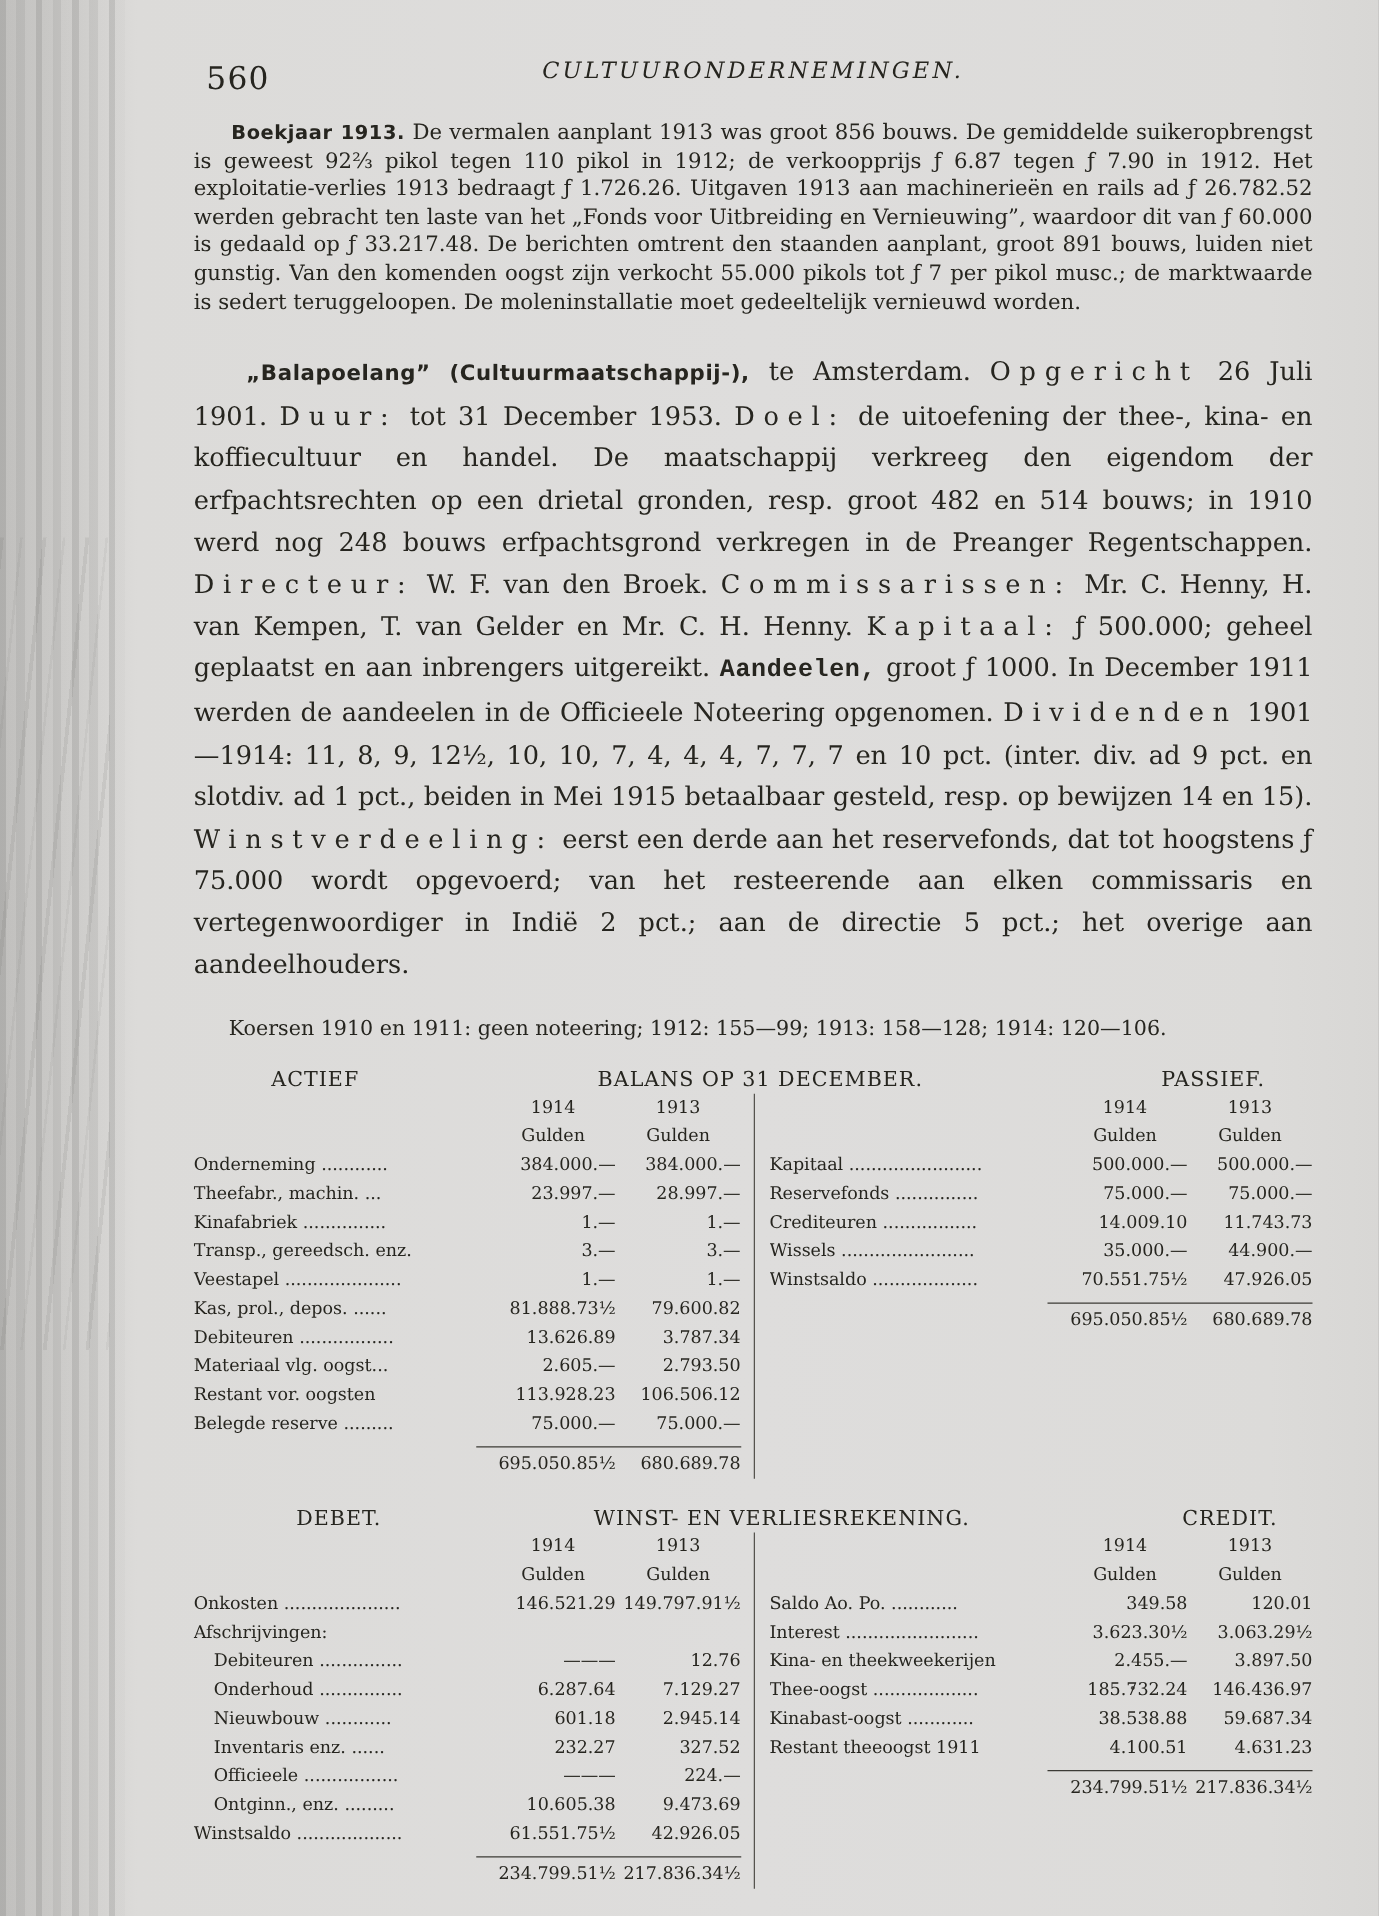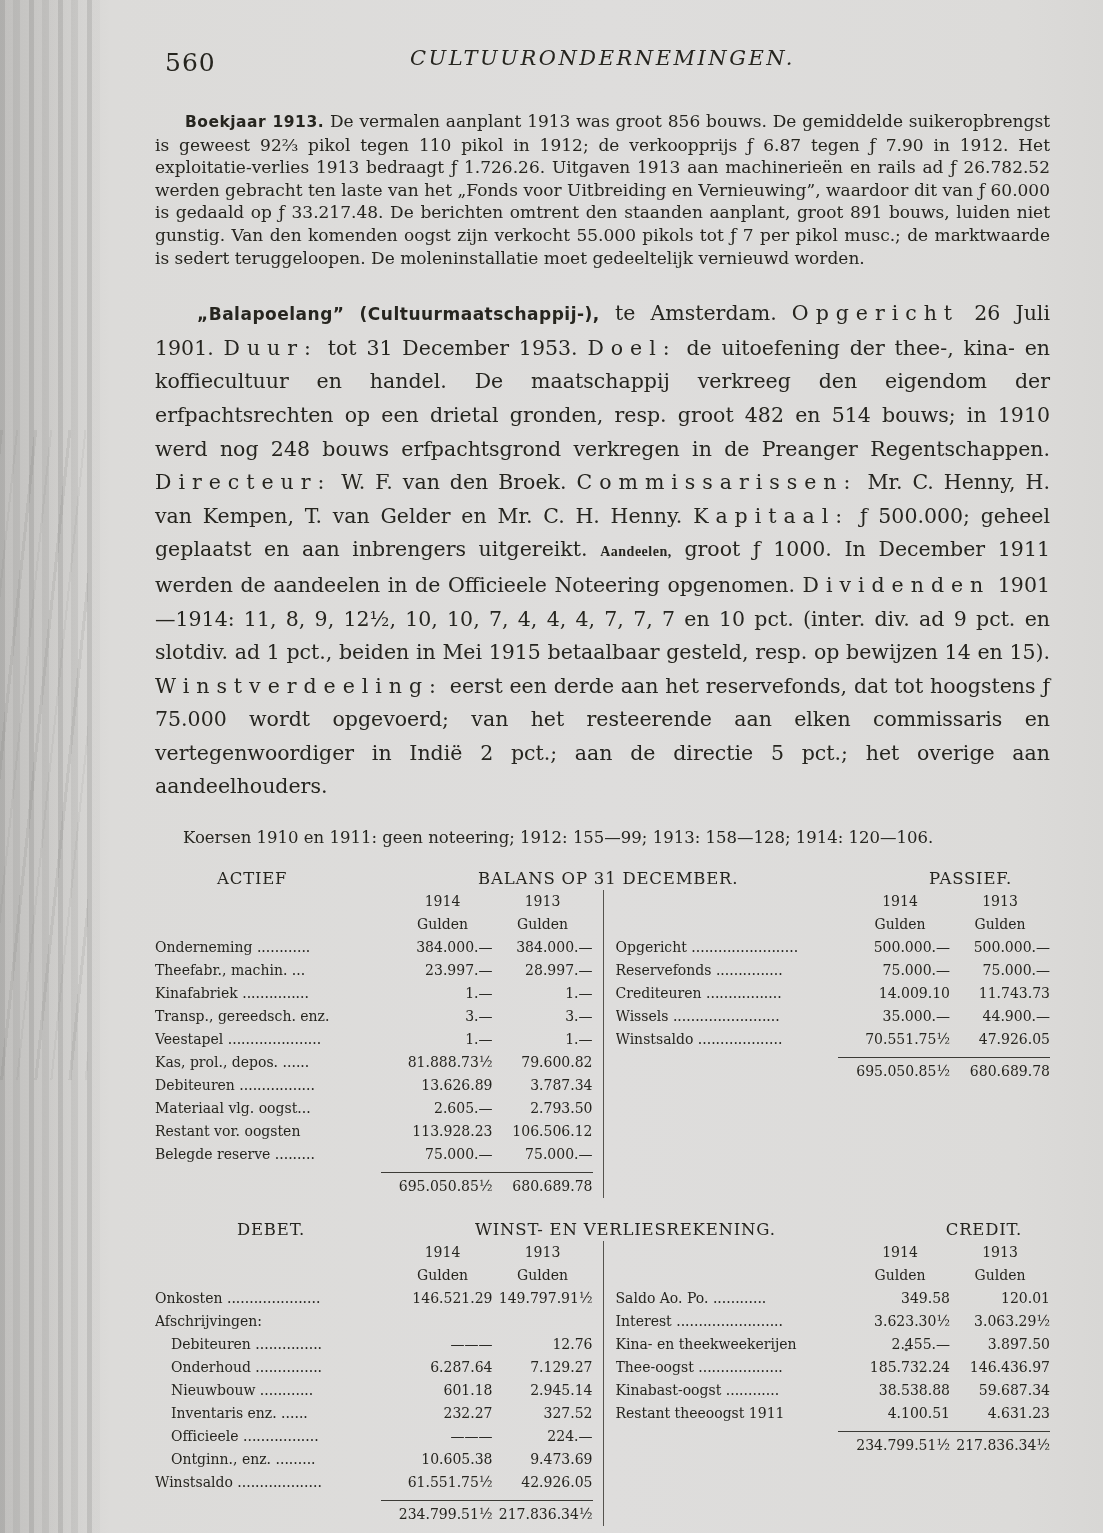--- a/index.html
+++ b/index.html
@@ -27,30 +27,30 @@
       rgba(95,94,90,.16) 0 3px, rgba(0,0,0,0) 3px 16px,
       rgba(95,94,90,.10) 16px 18px, rgba(0,0,0,0) 18px 34px);
     opacity:.7;
   }
   .content{position:absolute;left:155px;top:40px;width:895px;}
 
   
   .pg-head{position:relative;height:42px;}
   .pg-num{position:absolute;left:10px;top:8px;font-size:25px;letter-spacing:1px;}
   .pg-title{position:absolute;left:0;right:0;top:6px;text-align:center;
-    font-style:italic;font-size:21px;letter-spacing:2.5px;}
-
-  
-  .para1{margin-top:28px;font-size:17px;line-height:22.6px;text-align:justify;text-indent:30px;}
+    font-style:italic;font-size:18px;letter-spacing:2.5px;}
+
+  
+  .para1{margin-top:13px;font-size:17px;line-height:22.6px;text-align:justify;text-indent:30px;}
   .lead-bold{font-family:"DejaVu Sans","Liberation Sans",sans-serif;font-weight:700;font-size:15.5px;letter-spacing:.5px;}
 
   
   .company{margin-top:28px;font-size:20.5px;line-height:33.6px;text-align:justify;text-indent:42px;}
   .seg-bold-lead{font-family:"DejaVu Sans","Liberation Sans",sans-serif;font-weight:700;font-size:17px;letter-spacing:.5px;}
-  .seg-bold{font-family:Liberation Serif, serif;font-weight:700;font-size:14px;letter-spacing:.5px;}
+  .seg-bold{font-family:Liberation Mono, monospace;font-weight:700;font-size:20px;letter-spacing:.5px;}
   .sperr{letter-spacing:.34em;}
 
   .koersen{margin-top:24px;font-size:16.5px;text-indent:28px;}
 
   
   .fin-block{margin-top:22px;}
   .tbl-titlerow{display:flex;justify-content:space-between;font-size:16.5px;
     letter-spacing:.8px;padding:0 38px 2px 62px;}
   .tbl-titlerow.pl{padding:0 28px 2px 82px;}
   .fin-table{display:flex;font-size:14px;line-height:23px;}
@@ -171,21 +171,21 @@
             <span class="fval">1914</span>
             <span class="fval">1913</span>
           </div>
           <div class="frow heads">
             <span class="flabel"></span>
             <span class="fval">Gulden</span>
             <span class="fval">Gulden</span>
           </div>
           <div>
               <div class="frow">
-                <span class="flabel">Opgericht ........................</span>
+                <span class="flabel">Kapitaal ........................</span>
                 <span class="fval">500.000.—</span>
                 <span class="fval">500.000.—</span>
               </div>
               <div class="frow">
                 <span class="flabel">Reservefonds ...............</span>
                 <span class="fval">75.000.—</span>
                 <span class="fval">75.000.—</span>
               </div>
               <div class="frow">
                 <span class="flabel">Crediteuren .................</span>

